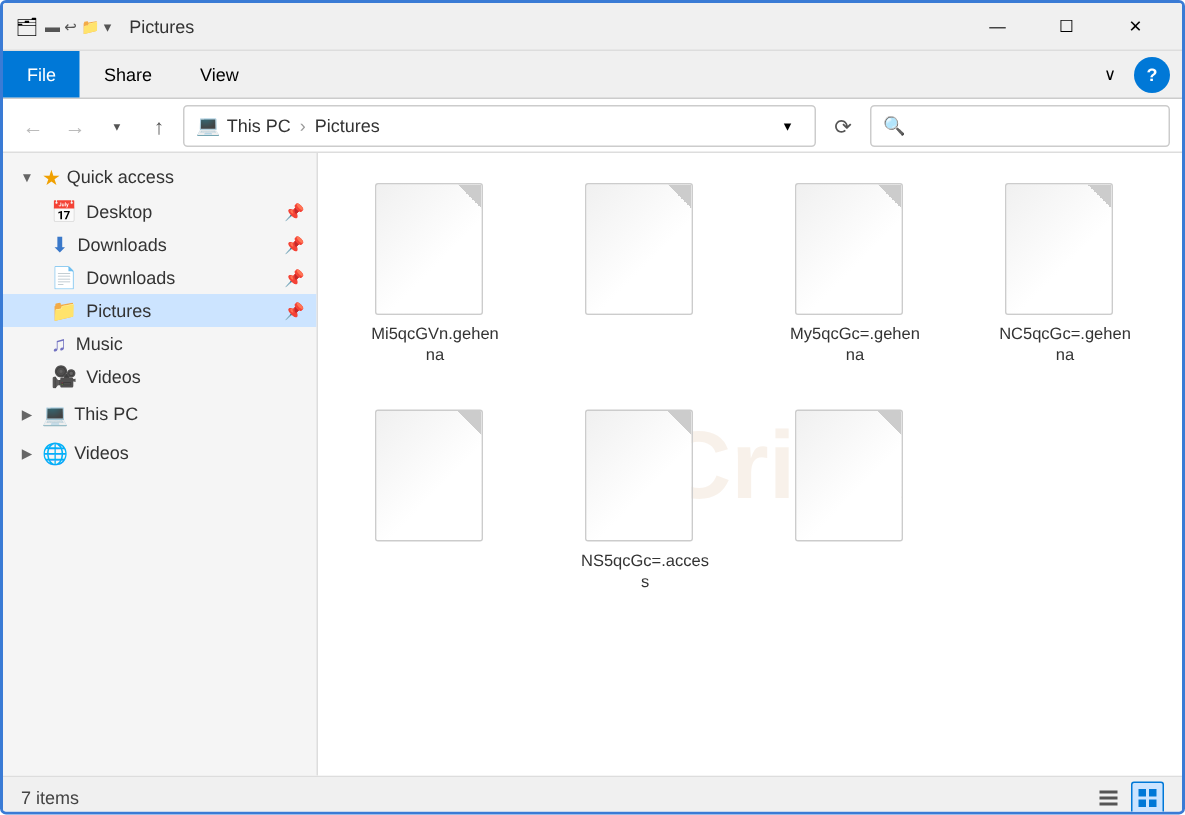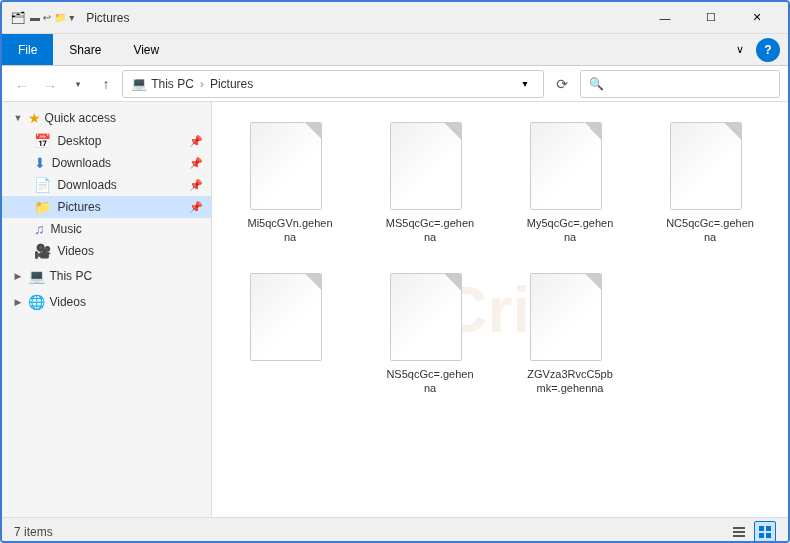--- a/index.html
+++ b/index.html
@@ -432,21 +432,20 @@
         </div>
         <span class="file-name">Mi5qcGVn.gehenna</span>
       </div>
 
       <div class="file-item">
         <div class="file-thumb">
           <div class="file-page">
             <div class="file-page-inner"></div>
           </div>
         </div>
-        <span class="file-name">MS5qcGc=.gehenna</span>
       </div>
 
       <div class="file-item">
         <div class="file-thumb">
           <div class="file-page">
             <div class="file-page-inner"></div>
           </div>
         </div>
         <span class="file-name">My5qcGc=.gehenna</span>
       </div>
@@ -467,30 +466,29 @@
           </div>
         </div>
       </div>
 
       <div class="file-item">
         <div class="file-thumb">
           <div class="file-page">
             <div class="file-page-inner"></div>
           </div>
         </div>
-        <span class="file-name">NS5qcGc=.gehenna</span>
-      </div>
-
-      <div class="file-item">
-        <div class="file-thumb">
-          <div class="file-page">
-            <div class="file-page-inner"></div>
-          </div>
-        </div>
-        <span class="file-name">ZGVza3RvcC5pbmk=.gehenna</span>
+        <span class="file-name">NS5qcGc=.access</span>
+      </div>
+
+      <div class="file-item">
+        <div class="file-thumb">
+          <div class="file-page">
+            <div class="file-page-inner"></div>
+          </div>
+        </div>
       </div>
 
     </div>
   </div>
 </div>
 
 <div class="status-bar">
   <span>7 items</span>
   <div class="status-view-buttons">
     <button class="view-btn">

